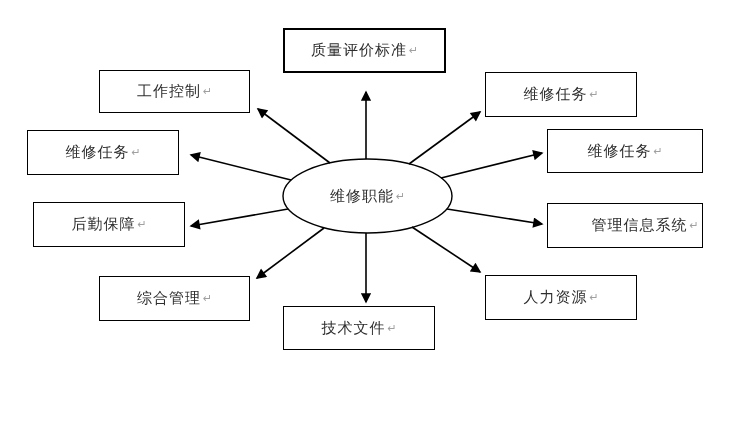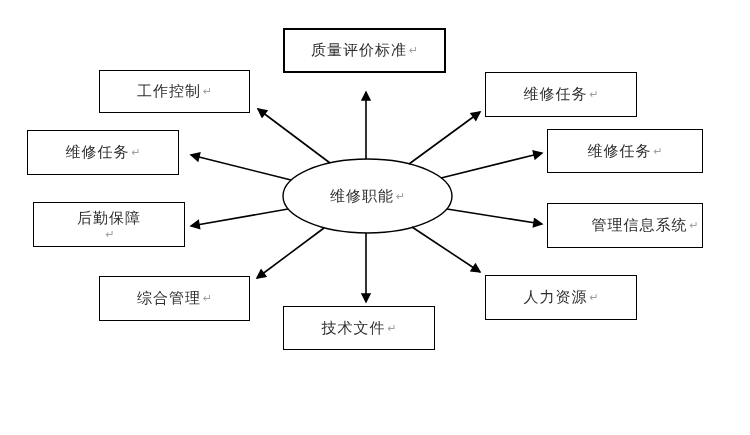--- a/index.html
+++ b/index.html
@@ -97,21 +97,21 @@
   <div class="node" style="left:99px; top:70px; width:151px; height:43px;">
     <span>工作控制</span>
       <span class="mark">↵</span>
   </div>
 
   <div class="node" style="left:27px; top:130px; width:152px; height:45px;">
     <span>维修任务</span>
       <span class="mark">↵</span>
   </div>
 
-  <div class="node" style="left:33px; top:202px; width:152px; height:45px;flex-direction:column;">
+  <div class="node" style="left:33px; top:202px; width:152px; height:45px;">
     <span>后勤保障</span>
       <span class="mark">↵</span>
   </div>
 
   <div class="node" style="left:99px; top:276px; width:151px; height:45px;">
     <span>综合管理</span>
       <span class="mark">↵</span>
   </div>
 
   <div class="node" style="left:283px; top:306px; width:152px; height:44px;">

